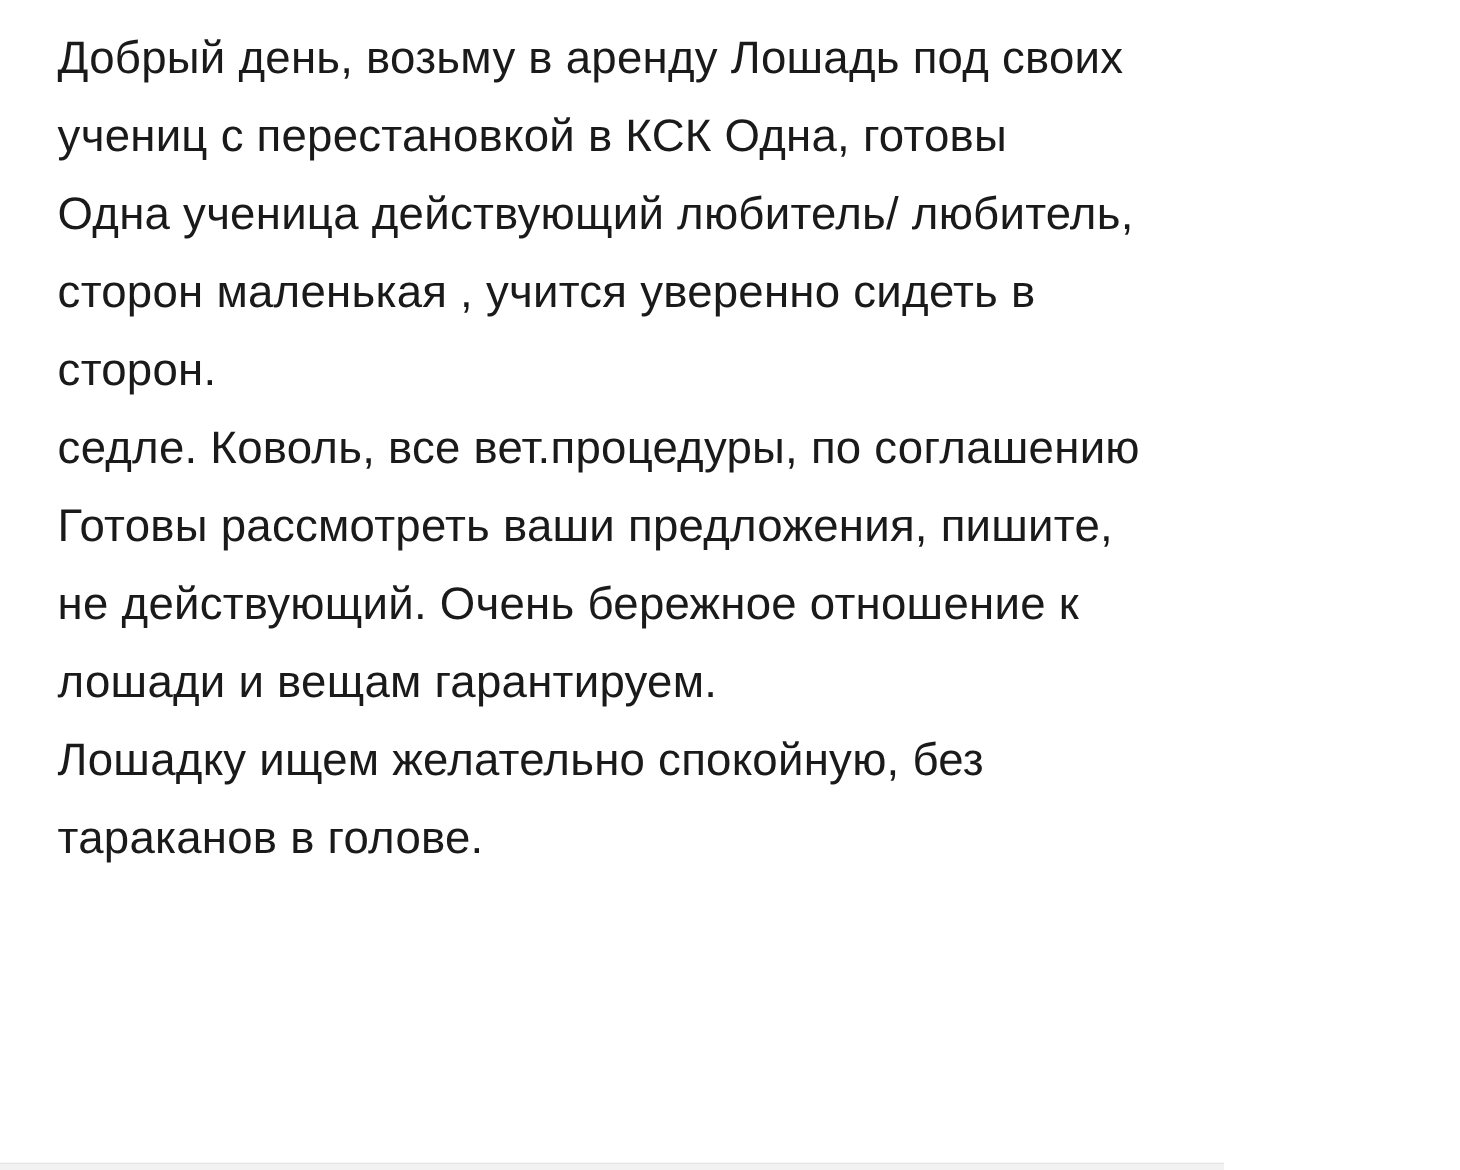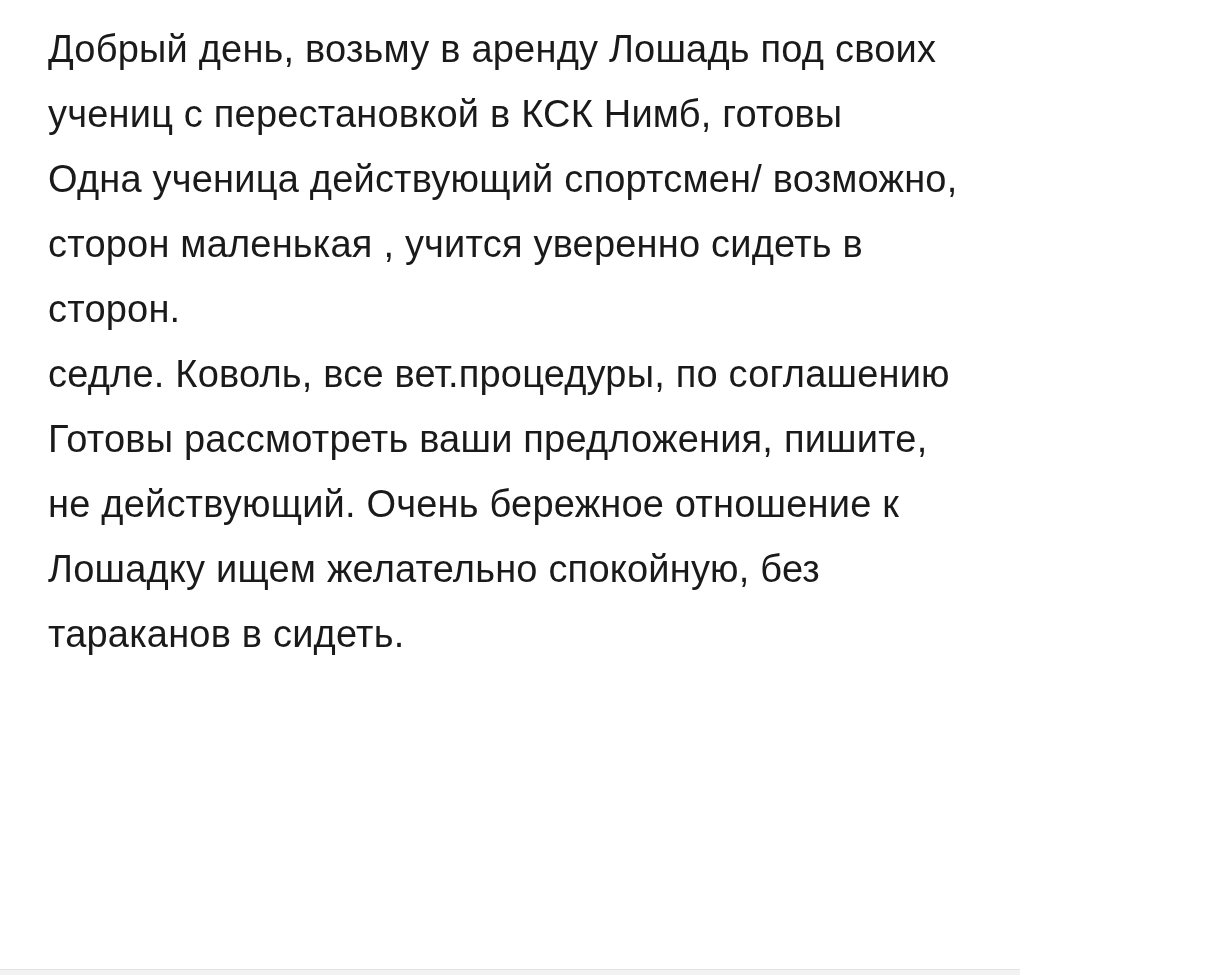--- a/index.html
+++ b/index.html
@@ -44,36 +44,37 @@
   }
 </style>
 </head>
 <body>
 
 <div class="page">
   <div class="message">
 
     <div class="paragraph">
       <div class="line">Добрый день, возьму в аренду Лошадь под своих</div>
-      <div class="line">учениц с перестановкой в КСК Нимб, готовы</div>
+      <div class="line">учениц с перестановкой в КСК Одна, готовы</div>
     </div>
 
     <div class="paragraph">
-      <div class="line">Одна ученица действующий спортсмен/ возможно,</div>
+      <div class="line">Одна ученица действующий любитель/ любитель,</div>
       <div class="line">сторон маленькая , учится уверенно сидеть в</div>
       <div class="line">сторон.</div>
       <div class="line">седле. Коволь, все вет.процедуры, по соглашению</div>
     </div>
 
     <div class="paragraph">
       <div class="line">Готовы рассмотреть ваши предложения, пишите,</div>
       <div class="line">не действующий. Очень бережное отношение к</div>
+      <div class="line">лошади и вещам гарантируем.</div>
     </div>
 
     <div class="paragraph">
       <div class="line">Лошадку ищем желательно спокойную, без</div>
-      <div class="line">тараканов в сидеть.</div>
+      <div class="line">тараканов в голове.</div>
     </div>
 
   </div>
 
   <div class="bottom-strip"></div>
 </div>
 
 </body></html>

